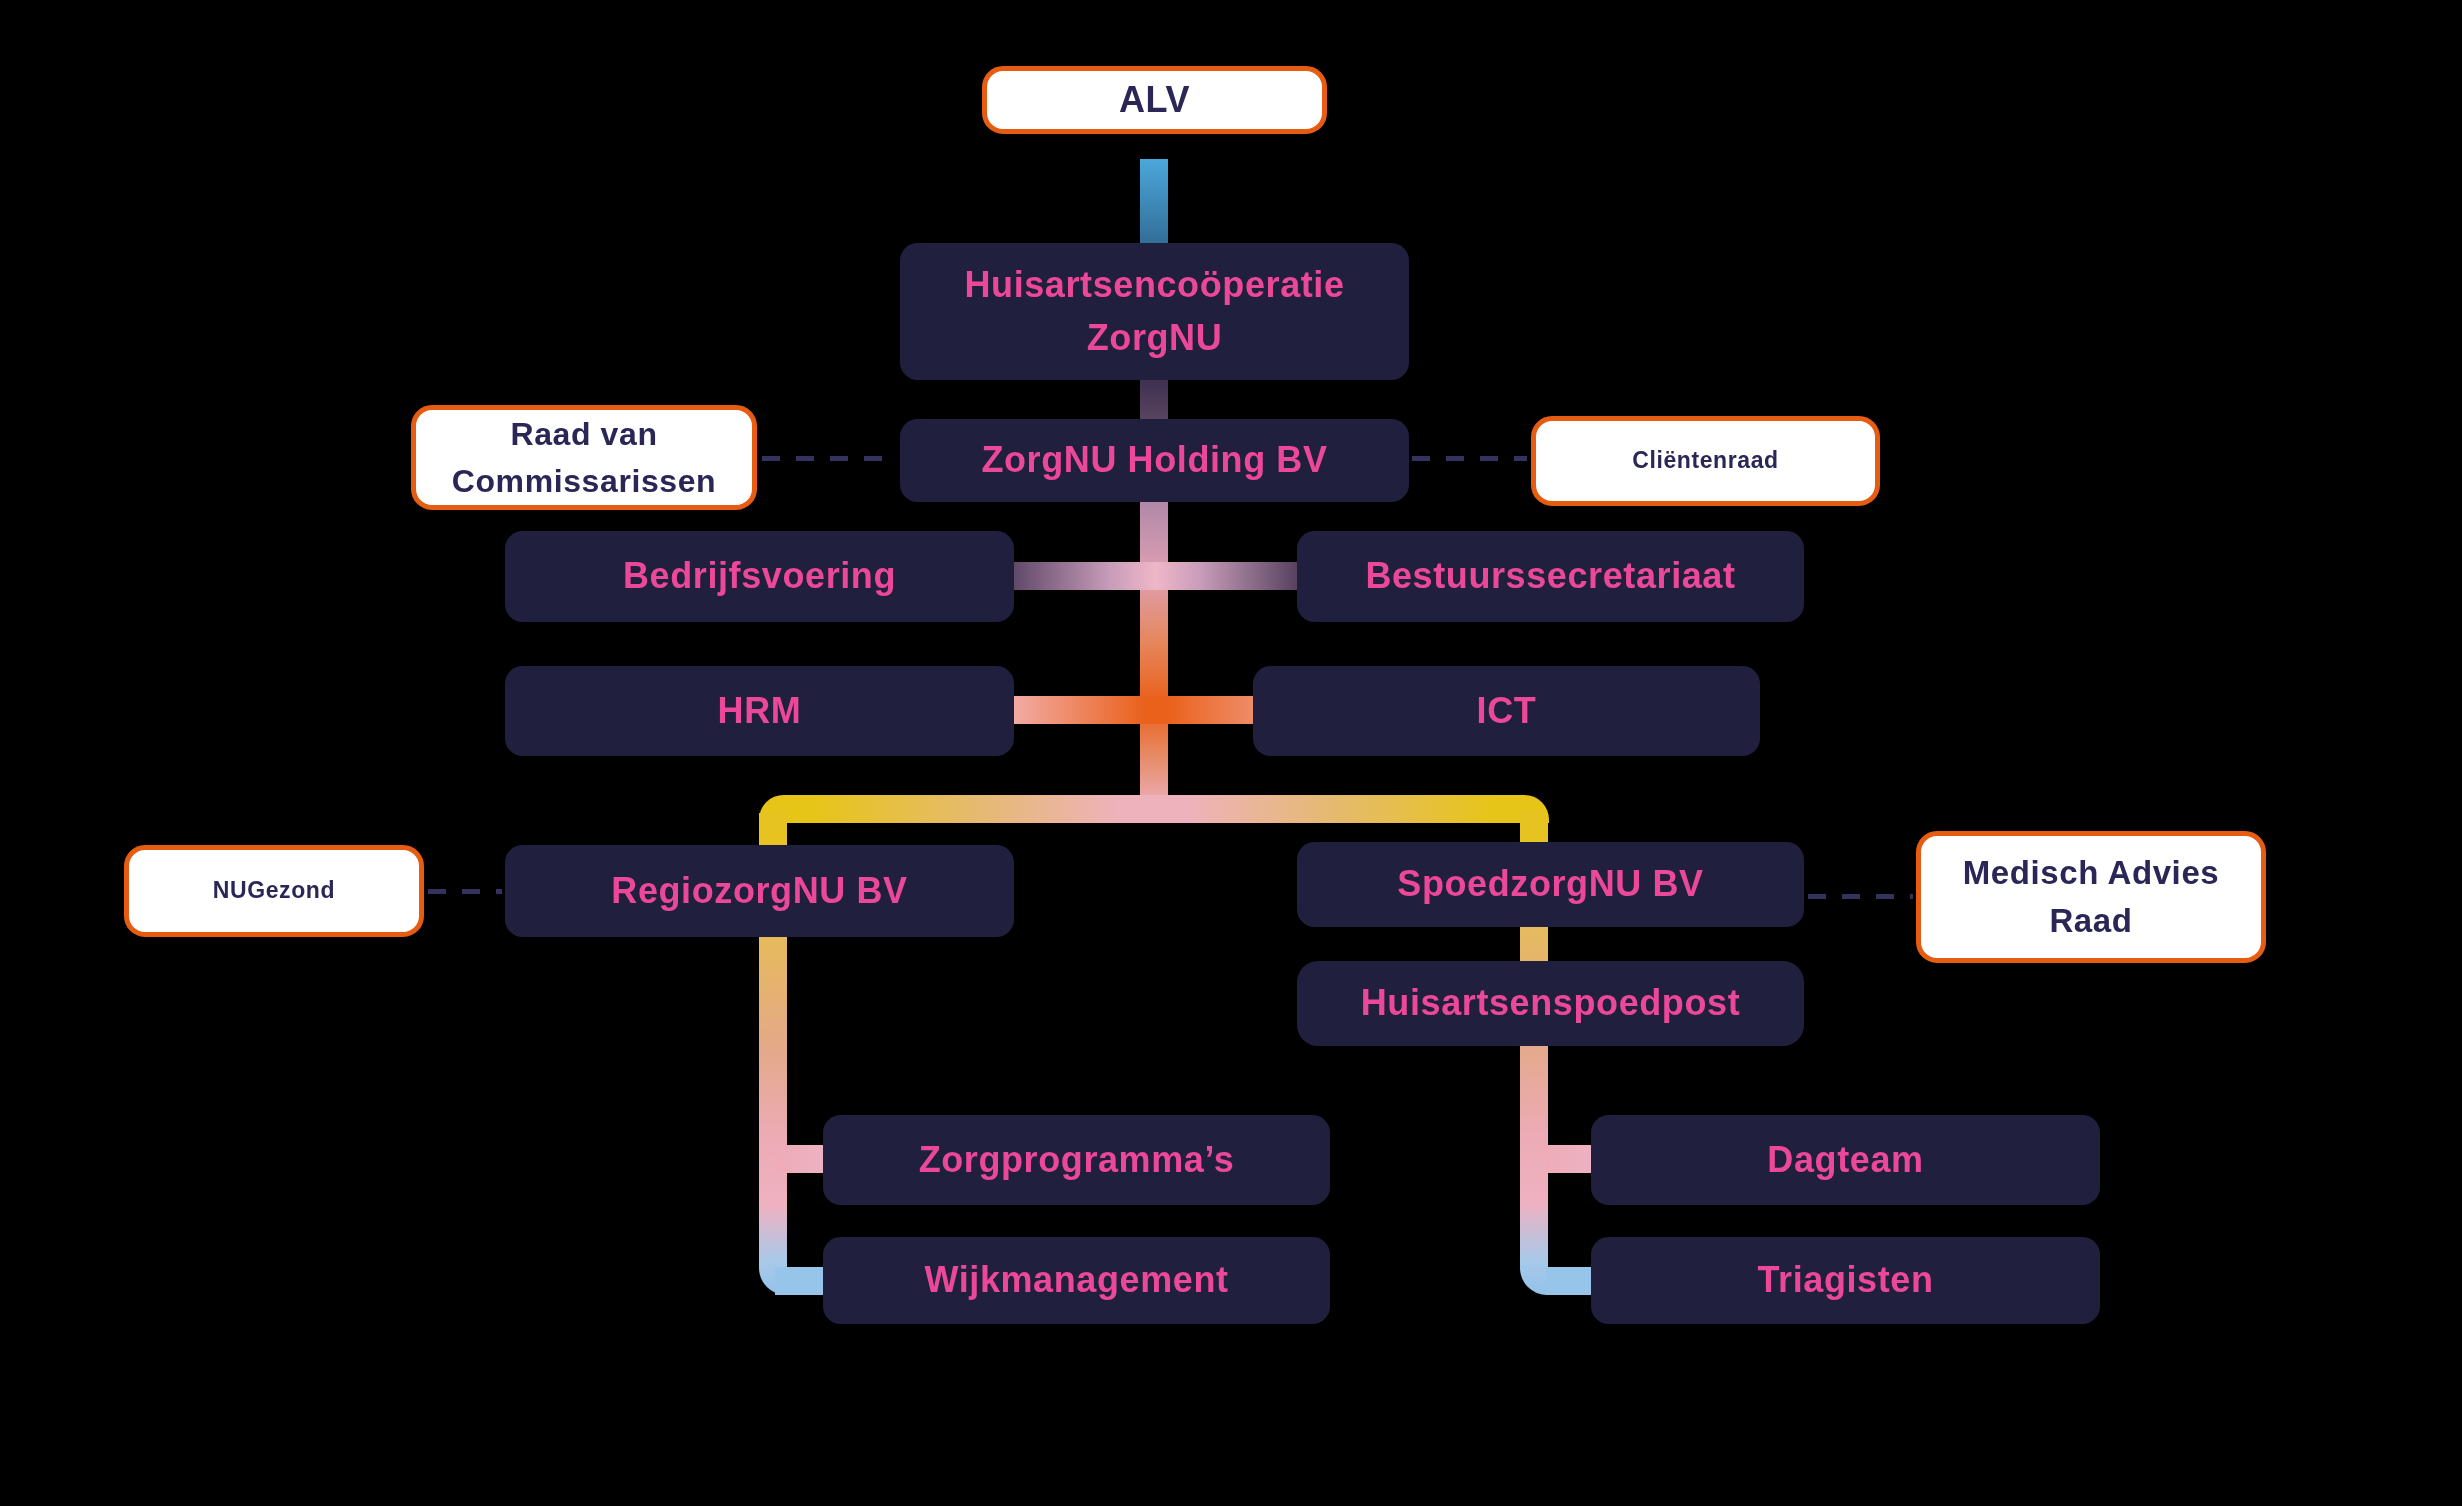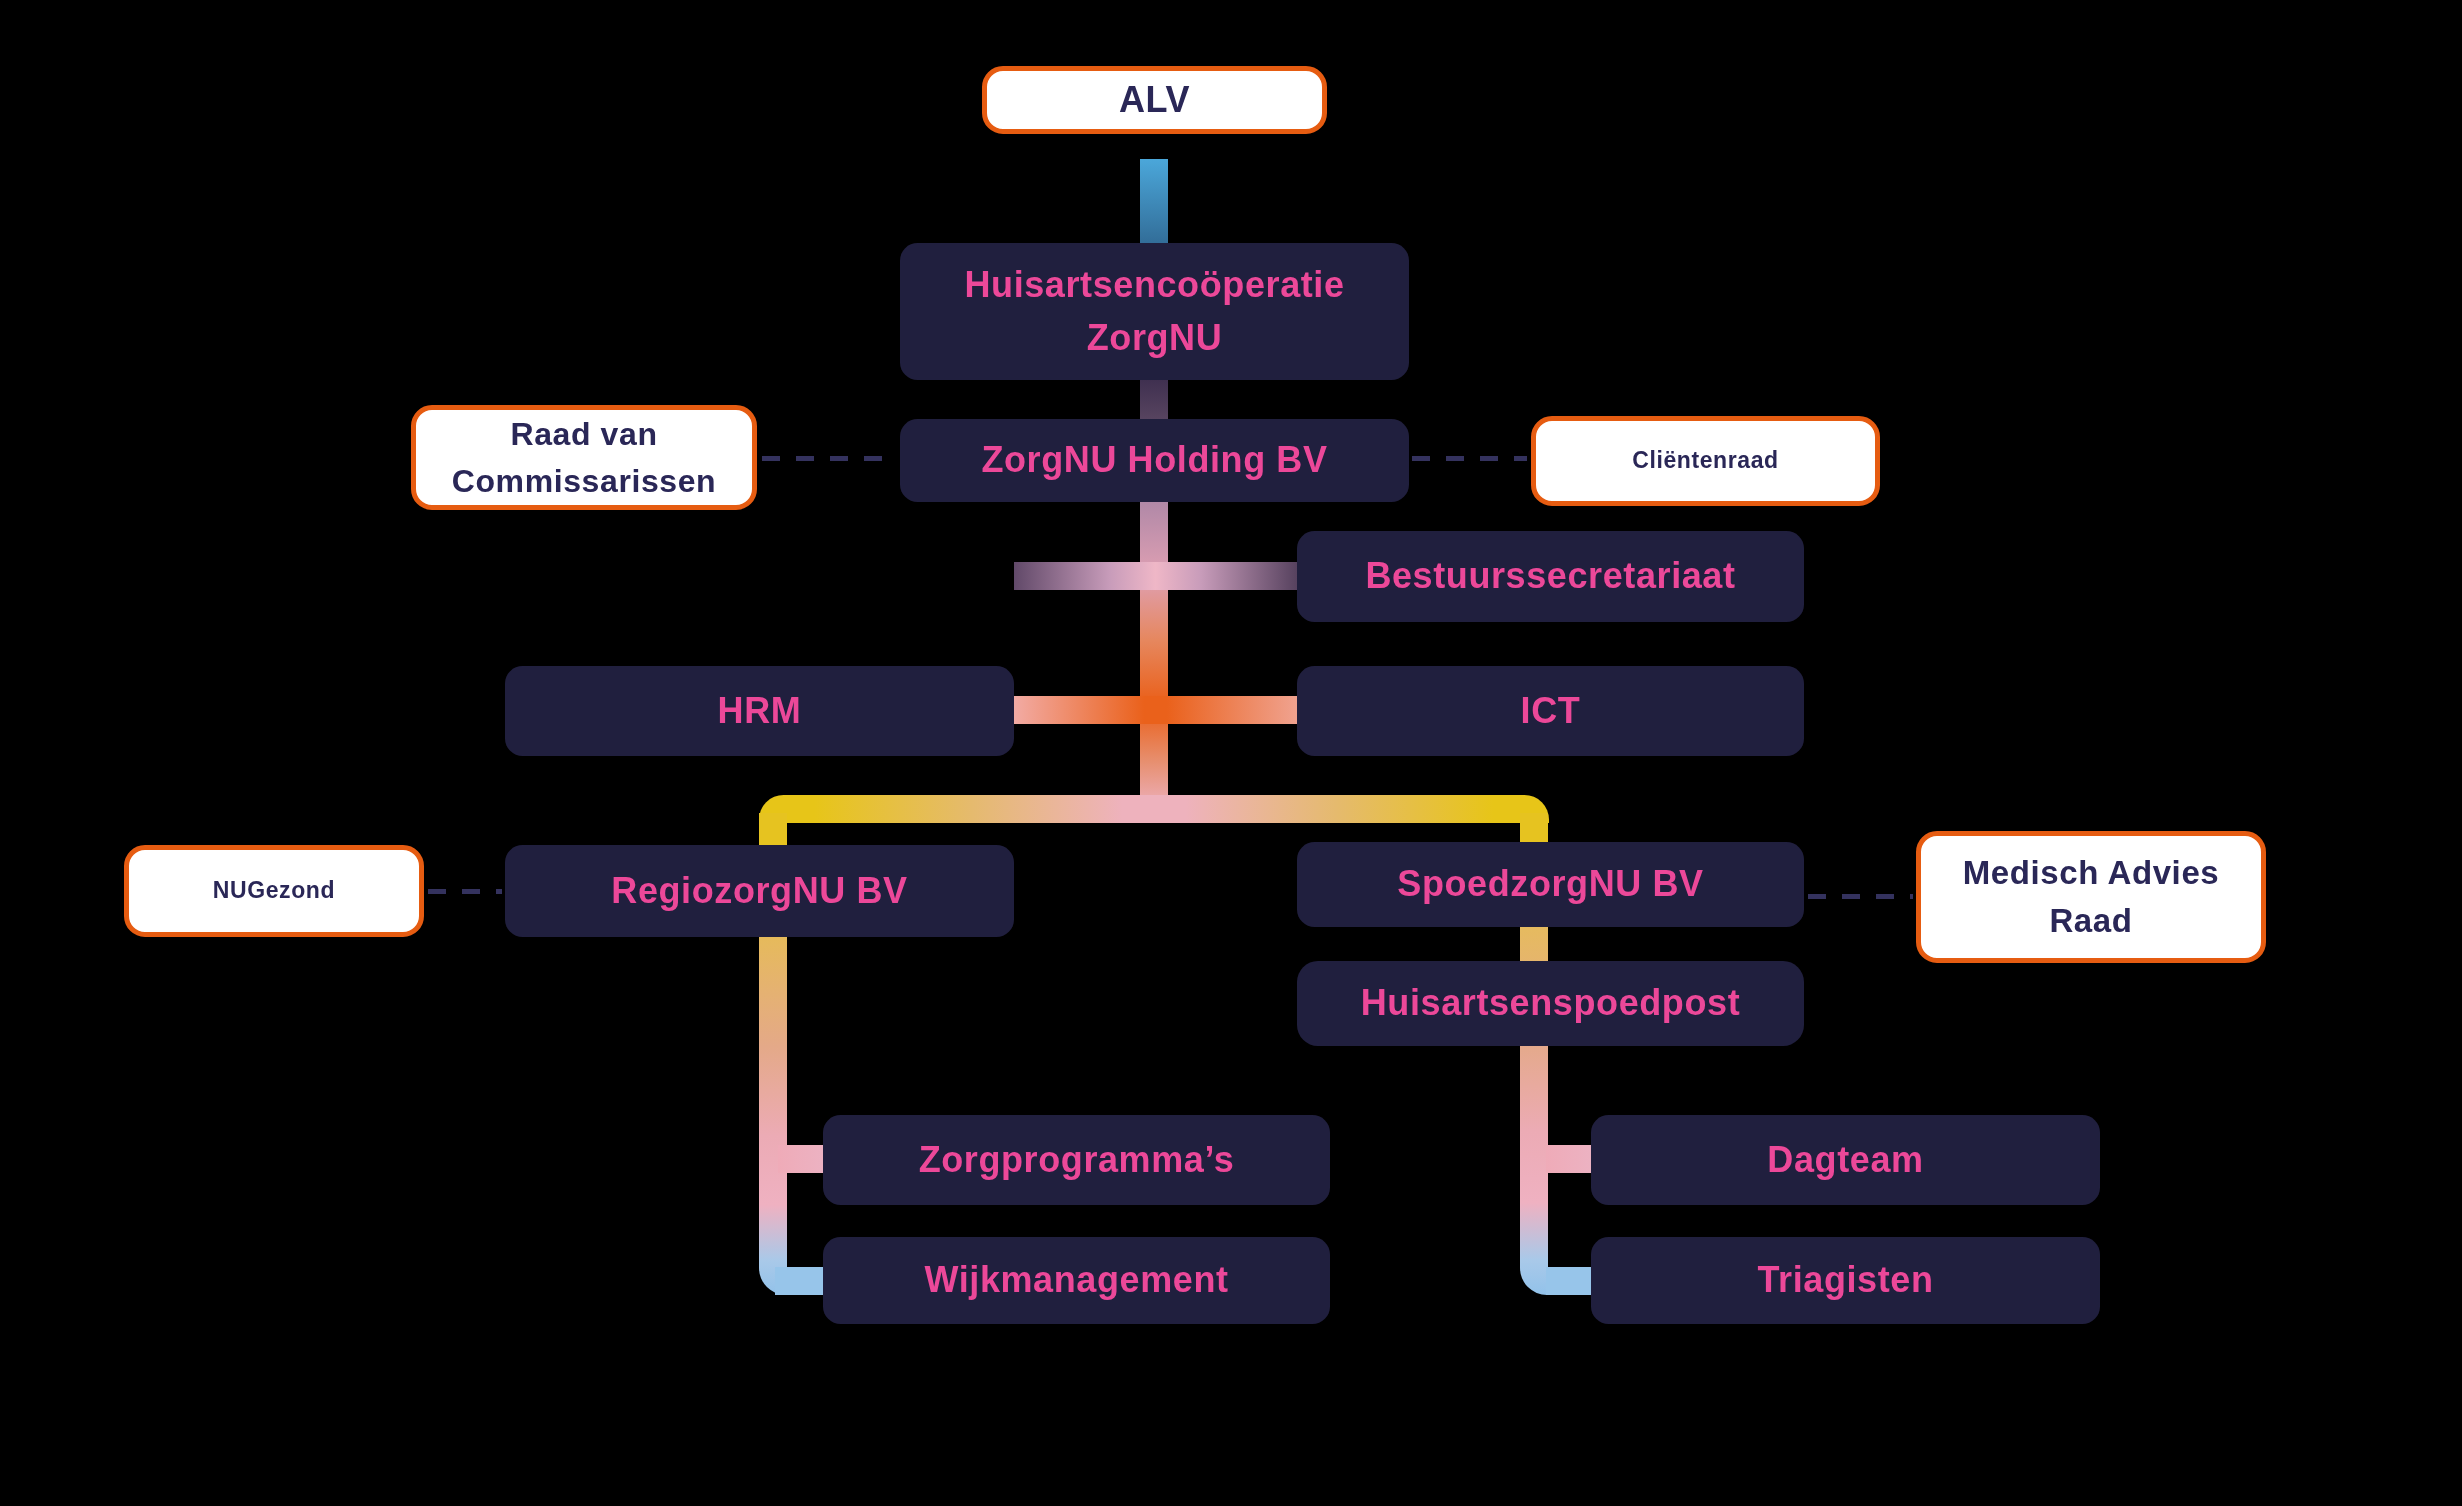--- a/index.html
+++ b/index.html
@@ -70,23 +70,24 @@
   <div class="dash" style="left:428px;top:889px;width:74px;"></div>
   <div class="dash" style="left:1808px;top:894px;width:105px;"></div>
 
   <div class="node light" style="left:982px;top:66px;width:345px;height:68px;font-size:36px;">ALV</div>
   <div class="node dark" style="left:900px;top:243px;width:509px;height:137px;">Huisartsencoöperatie
 ZorgNU</div>
   <div class="node dark" style="left:900px;top:419px;width:509px;height:83px;">ZorgNU Holding BV</div>
   <div class="node light" style="left:411px;top:405px;width:346px;height:105px;font-size:32px;">Raad van
 Commissarissen</div>
   <div class="node light" style="left:1531px;top:416px;width:349px;height:90px;">Cliëntenraad</div>
+  <div class="node dark" style="left:505px;top:531px;width:509px;height:91px;">Bedrijfsvoering</div>
   <div class="node dark" style="left:1297px;top:531px;width:507px;height:91px;">Bestuurssecretariaat</div>
   <div class="node dark" style="left:505px;top:666px;width:509px;height:90px;">HRM</div>
-  <div class="node dark" style="left:1297px;top:666px;width:507px;height:90px;">ICT</div>
+  <div class="node dark" style="left:1253px;top:666px;width:507px;height:90px;">ICT</div>
   <div class="node dark" style="left:505px;top:845px;width:509px;height:92px;">RegiozorgNU BV</div>
   <div class="node dark" style="left:1297px;top:842px;width:507px;height:85px;">SpoedzorgNU BV</div>
   <div class="node light" style="left:124px;top:845px;width:300px;height:92px;">NUGezond</div>
   <div class="node light" style="left:1916px;top:831px;width:350px;height:132px;font-size:33px;">Medisch Advies
 Raad</div>
   <div class="node dark" style="left:1297px;top:961px;width:507px;height:85px;border-radius:21px;">Huisartsenspoedpost</div>
   <div class="node dark" style="left:823px;top:1115px;width:507px;height:90px;">Zorgprogramma’s</div>
   <div class="node dark" style="left:823px;top:1237px;width:507px;height:87px;">Wijkmanagement</div>
   <div class="node dark" style="left:1591px;top:1115px;width:509px;height:90px;">Dagteam</div>
   <div class="node dark" style="left:1591px;top:1237px;width:509px;height:87px;">Triagisten</div>

